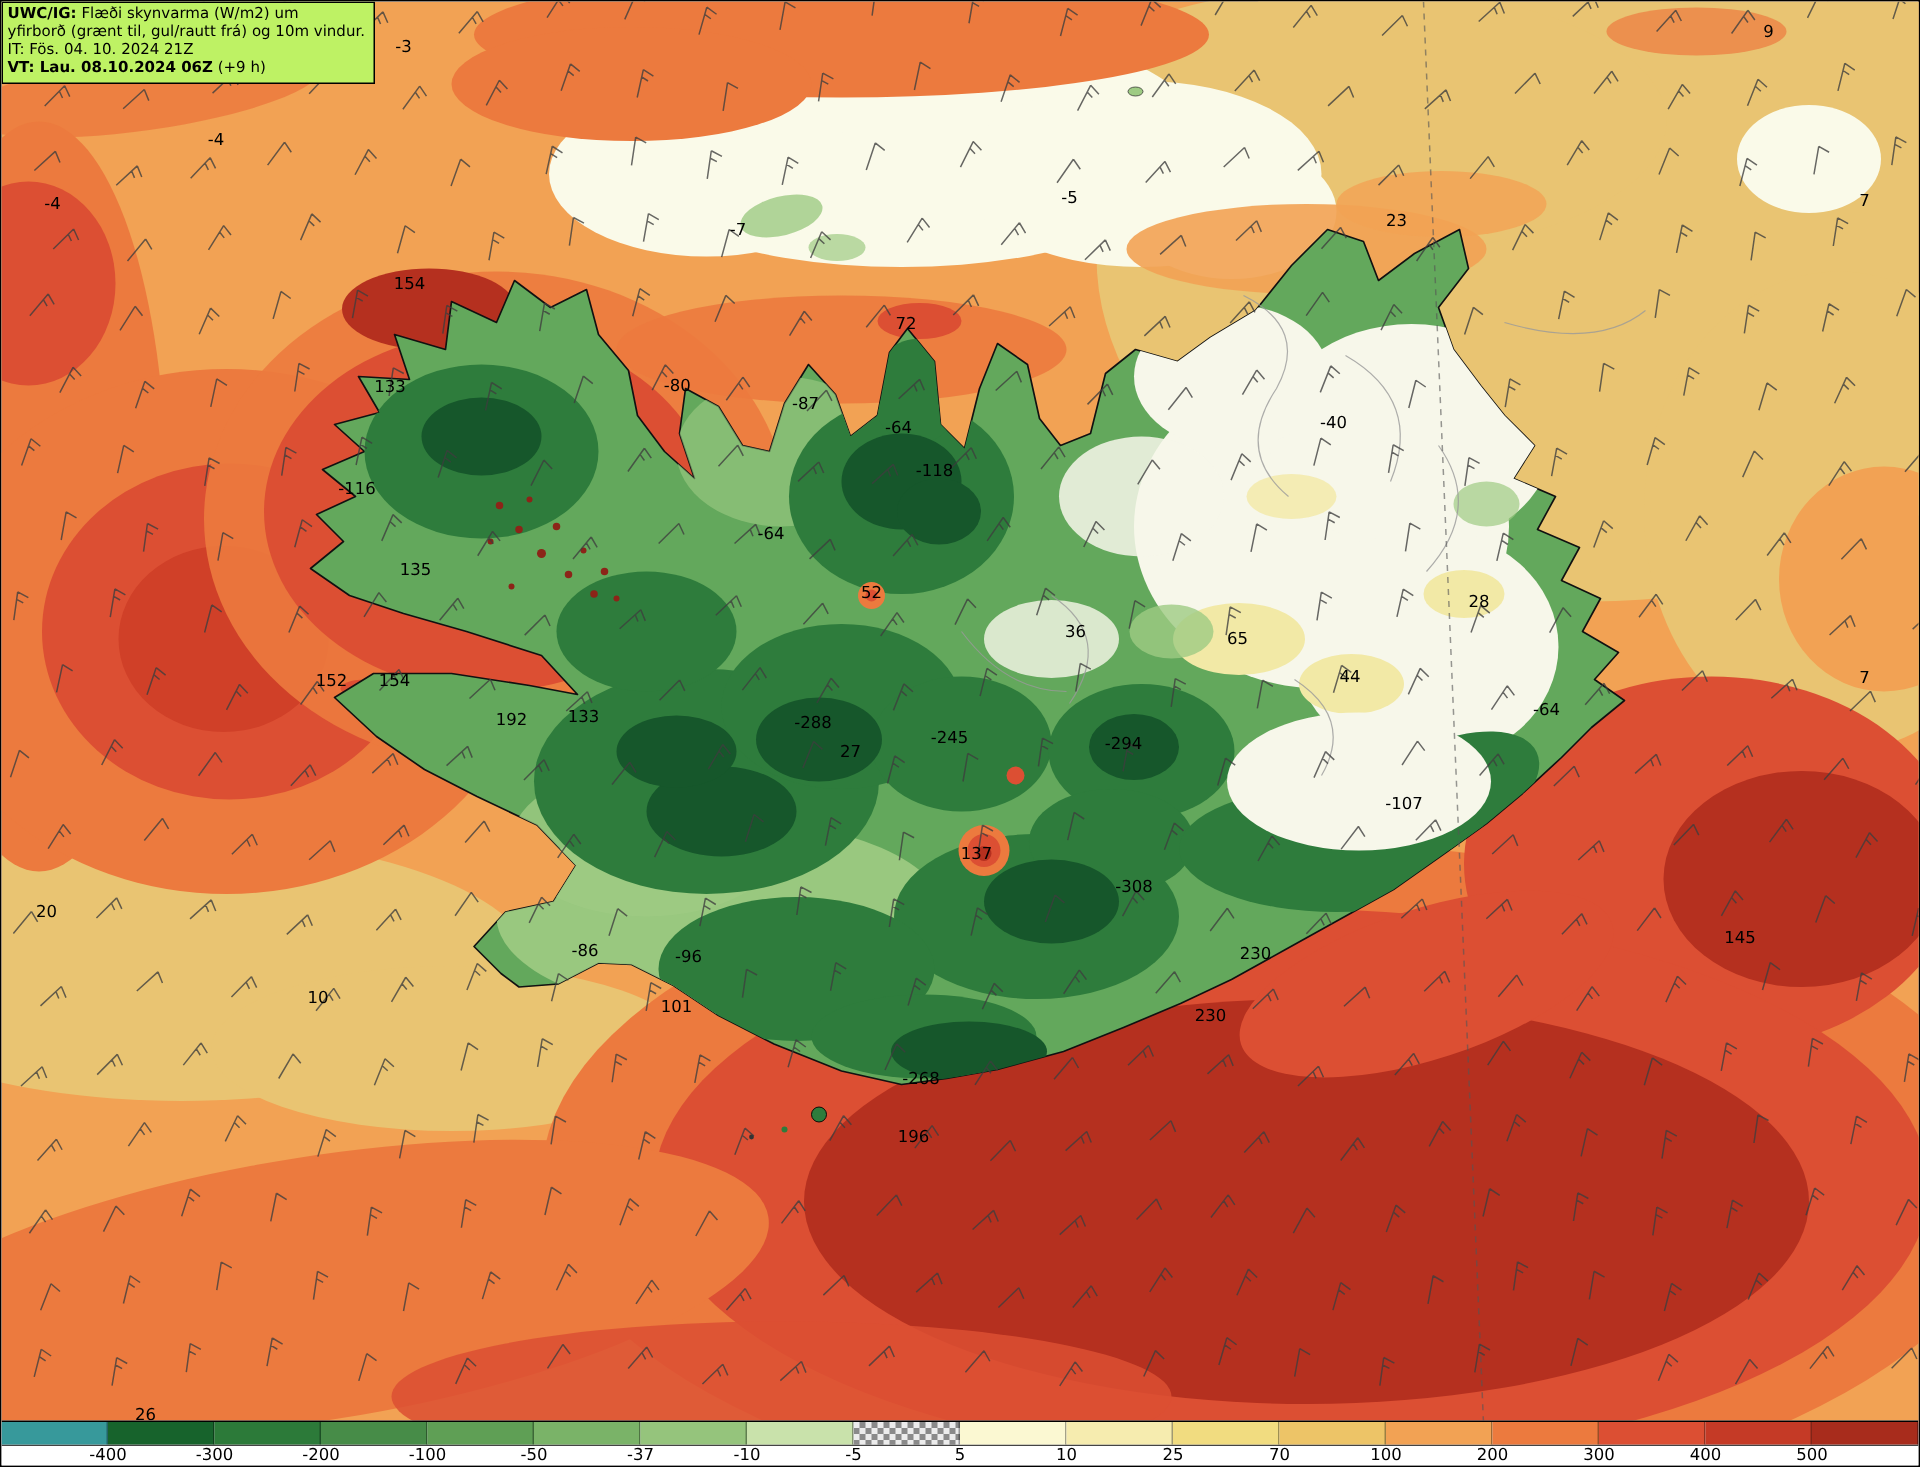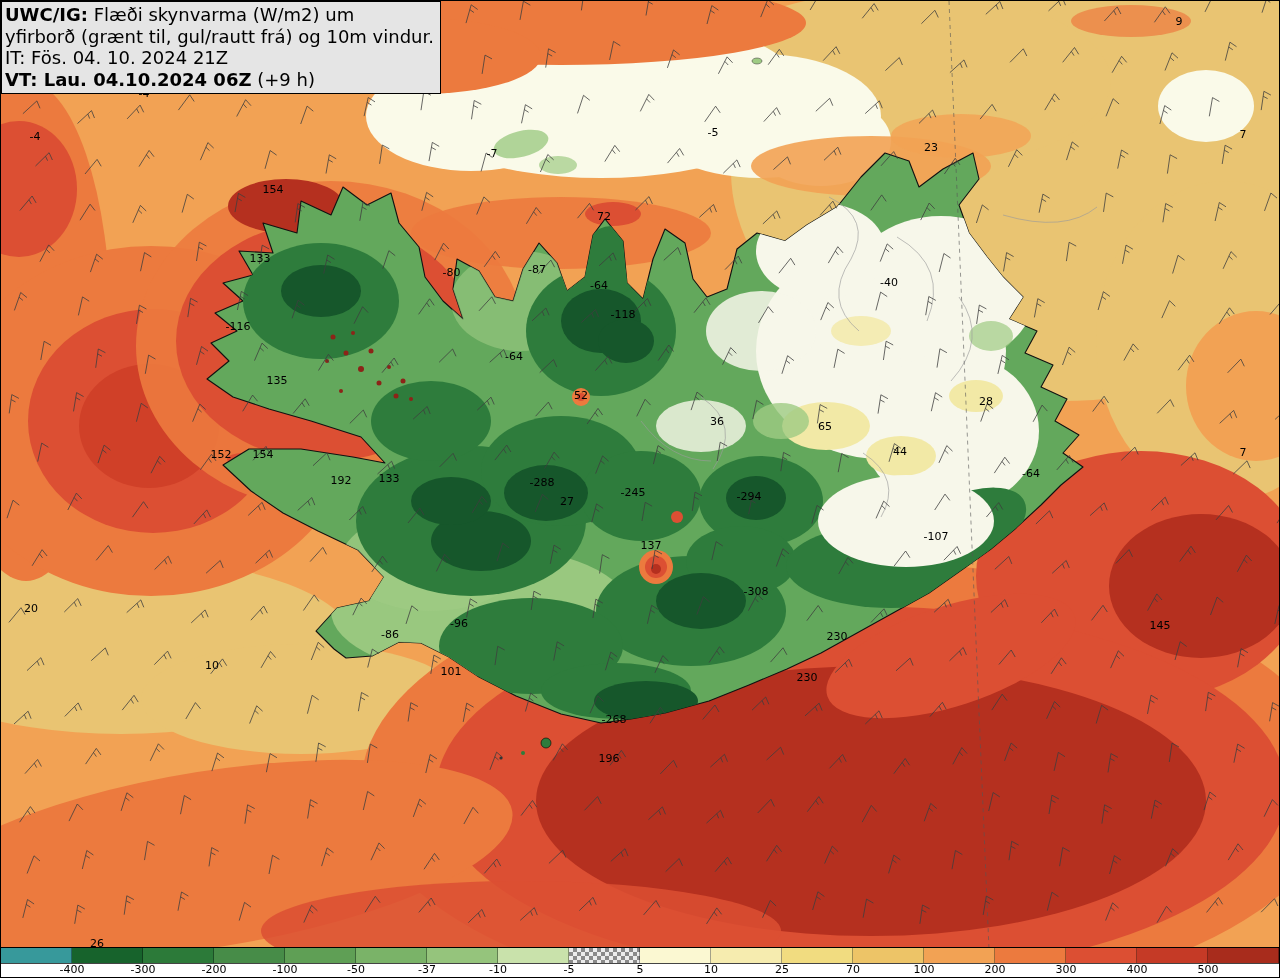--- a/index.html
+++ b/index.html
@@ -1,22 +1,22 @@
 <!DOCTYPE html>
 <html style="--oceanBase: #f2a254; --tan: #e9c472; --cream: #fafae9; --deepOrange: #ec7a3e; --red: #dc4f33; --red2: #d04028; --darkRed: #b5301f; --landGreen: #63a85c; --lightGreen: #9ecb83; --darkGreen: #2e7c3c; --deepGreen: #16572b; --white: #f7f7ea; --paleYellow: #f2e9a6; --spotRed: #8c2418;"><head>
 <meta charset="utf-8">
 <style>
   * { margin:0; padding:0; box-sizing:border-box; }
   html,body { background:#fff; font-family:"DejaVu Sans", sans-serif; }
   .stage { position:relative; width:1280px; height:978px; overflow:hidden; background:#fff; border:1px solid #000; }
   .map-svg { position:absolute; top:0; left:0; display:block; }
   .value-labels { position:absolute; top:0; left:0; width:1280px; height:948px; pointer-events:none; z-index:4; }
   .map-lbl { position:absolute; transform:translate(-50%,-50%); font-size:11px; color:#000; white-space:nowrap; }
-  .title-box { position:absolute; top:0; left:0; background:#e5e5e5; border:1px solid #000;
-               padding:2px 6px 3px 3px; font-size:18px; line-height:1.2; z-index:6; }
+  .title-box { position:absolute; top:0; left:0; background:#bef264; border:1px solid #000;
+               padding:2px 6px 3px 3px; font-size:10px; line-height:1.2; z-index:6; }
   .title-box .bold { font-weight:bold; }
   .colorbar-wrap { position:absolute; left:0; bottom:0; width:100%; height:30px; background:#fff;
                    border-top:1px solid #000; z-index:5; }
   .cb-segments { display:flex; width:100%; height:16px; border-bottom:1px solid #444; }
   .cb-seg { flex:1; height:100%; border-right:1px solid rgba(0,0,0,.35); }
   .cb-seg.checker { background-image:repeating-conic-gradient(#8a8a8a 0% 25%, #ececec 0% 50%);
                     background-size:8px 8px; }
   .cb-labels { position:relative; height:13px; font-size:11px; color:#000; }
   .cb-lbl { position:absolute; transform:translateX(-50%); top:-1px; white-space:nowrap; }
   .barbs path { stroke:#3d3d3d; stroke-width:1; fill:none; opacity:.78; }
@@ -192,21 +192,21 @@
       <span class="map-lbl" style="left: 1178px; top: 20px;">9</span>
       <span class="map-lbl" style="left: 143px; top: 92px;">-4</span>
       <span class="map-lbl" style="left: 34px; top: 135px;">-4</span>
       <span class="map-lbl" style="left: 712px; top: 131px;">-5</span>
       <span class="map-lbl" style="left: 1242px; top: 133px;">7</span>
       <span class="map-lbl" style="left: 930px; top: 146px;">23</span>
       <span class="map-lbl" style="left: 491px; top: 152px;">-7</span>
       <span class="map-lbl" style="left: 272px; top: 188px;">154</span>
       <span class="map-lbl" style="left: 603px; top: 215px;">72</span>
       <span class="map-lbl" style="left: 259px; top: 257px;">133</span>
-      <span class="map-lbl" style="left: 434px; top: 271px; padding-left: 33px;">-80</span>
+      <span class="map-lbl" style="left: 434px; top: 256px; padding-left: 33px;">-80</span>
       <span class="map-lbl" style="left: 536px; top: 268px;">-87</span>
       <span class="map-lbl" style="left: 598px; top: 284px;">-64</span>
       <span class="map-lbl" style="left: 888px; top: 281px;">-40</span>
       <span class="map-lbl" style="left: 237px; top: 325px;">-116</span>
       <span class="map-lbl" style="left: 622px; top: 313px;">-118</span>
       <span class="map-lbl" style="left: 513px; top: 355px;">-64</span>
       <span class="map-lbl" style="left: 276px; top: 379px;">135</span>
       <span class="map-lbl" style="left: 580px; top: 394px;">52</span>
       <span class="map-lbl" style="left: 985px; top: 400px;">28</span>
       <span class="map-lbl" style="left: 700px; top: 420px; margin-left: 16px;">36</span>
@@ -216,40 +216,40 @@
       <span class="map-lbl" style="left: 220px; top: 453px;">152</span>
       <span class="map-lbl" style="left: 262px; top: 453px;">154</span>
       <span class="map-lbl" style="left: 340px; top: 479px;">192</span>
       <span class="map-lbl" style="left: 388px; top: 477px;">133</span>
       <span class="map-lbl" style="left: 541px; top: 481px;">-288</span>
       <span class="map-lbl" style="left: 632px; top: 491px;">-245</span>
       <span class="map-lbl" style="left: 748px; top: 495px;">-294</span>
       <span class="map-lbl" style="left: 1030px; top: 472px;">-64</span>
       <span class="map-lbl" style="left: 566px; top: 500px;">27</span>
       <span class="map-lbl" style="left: 935px; top: 535px;">-107</span>
-      <span class="map-lbl" style="left: 650px; top: 544px;">137</span>
+      <span class="map-lbl" style="left: 650px; top: 568px;">137</span>
       <span class="map-lbl" style="left: 755px; top: 590px;">-308</span>
       <span class="map-lbl" style="left: 30px; top: 607px;">20</span>
       <span class="map-lbl" style="left: 1159px; top: 624px;">145</span>
       <span class="map-lbl" style="left: 389px; top: 633px;">-86</span>
-      <span class="map-lbl" style="left: 458px; top: 622px;">-96</span>
+      <span class="map-lbl" style="left: 458px; top: 637px;">-96</span>
       <span class="map-lbl" style="left: 836px; top: 635px;">230</span>
       <span class="map-lbl" style="left: 211px; top: 664px;">10</span>
       <span class="map-lbl" style="left: 450px; top: 670px;">101</span>
       <span class="map-lbl" style="left: 806px; top: 676px;">230</span>
       <span class="map-lbl" style="left: 613px; top: 718px;">-268</span>
       <span class="map-lbl" style="left: 608px; top: 757px;">196</span>
       <span class="map-lbl" style="left: 70px; top: 942px; margin-left: 26px;">26</span>
     </div>
 
   <div class="title-box">
     <div><span class="bold">UWC/IG:</span><span> Flæði skynvarma (W/m2) um</span></div>
     <div>yfirborð (grænt til, gul/rautt frá) og 10m vindur.</div>
     <div>IT: Fös. 04. 10. 2024 21Z</div>
-    <div><span class="bold">VT: Lau. 04.10.2024 06Z</span><span> (+9 h)</span></div>
+    <div><span class="bold">VT: Lau. 08.10.2024 06Z</span><span> (+9 h)</span></div>
   </div>
 
   <div class="colorbar-wrap">
     <div class="cb-segments">
         <div class="cb-seg" style="background: rgb(55, 153, 155);"></div>
         <div class="cb-seg" style="background: rgb(23, 99, 44);"></div>
         <div class="cb-seg" style="background: rgb(44, 122, 57);"></div>
         <div class="cb-seg" style="background: rgb(71, 140, 72);"></div>
         <div class="cb-seg" style="background: rgb(95, 159, 85);"></div>
         <div class="cb-seg" style="background: rgb(122, 179, 104);"></div>

